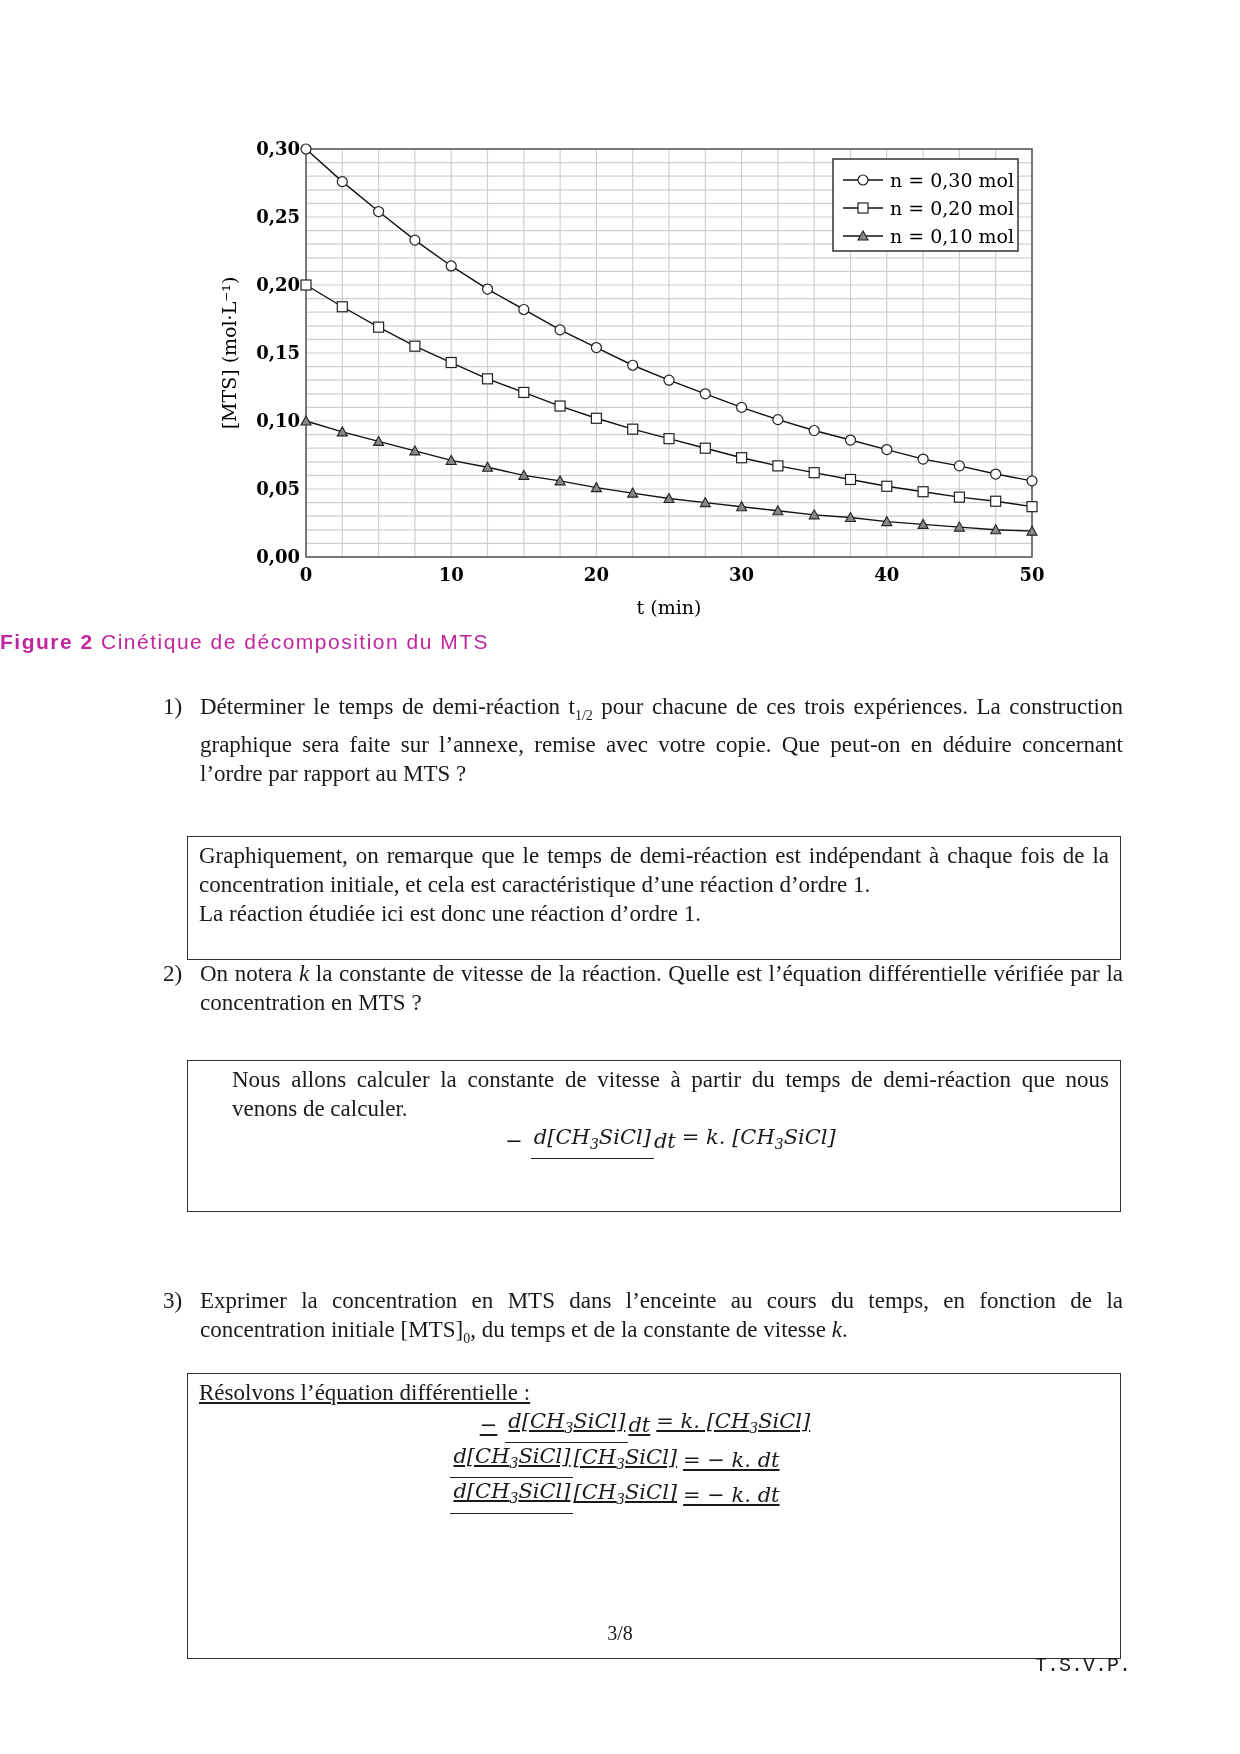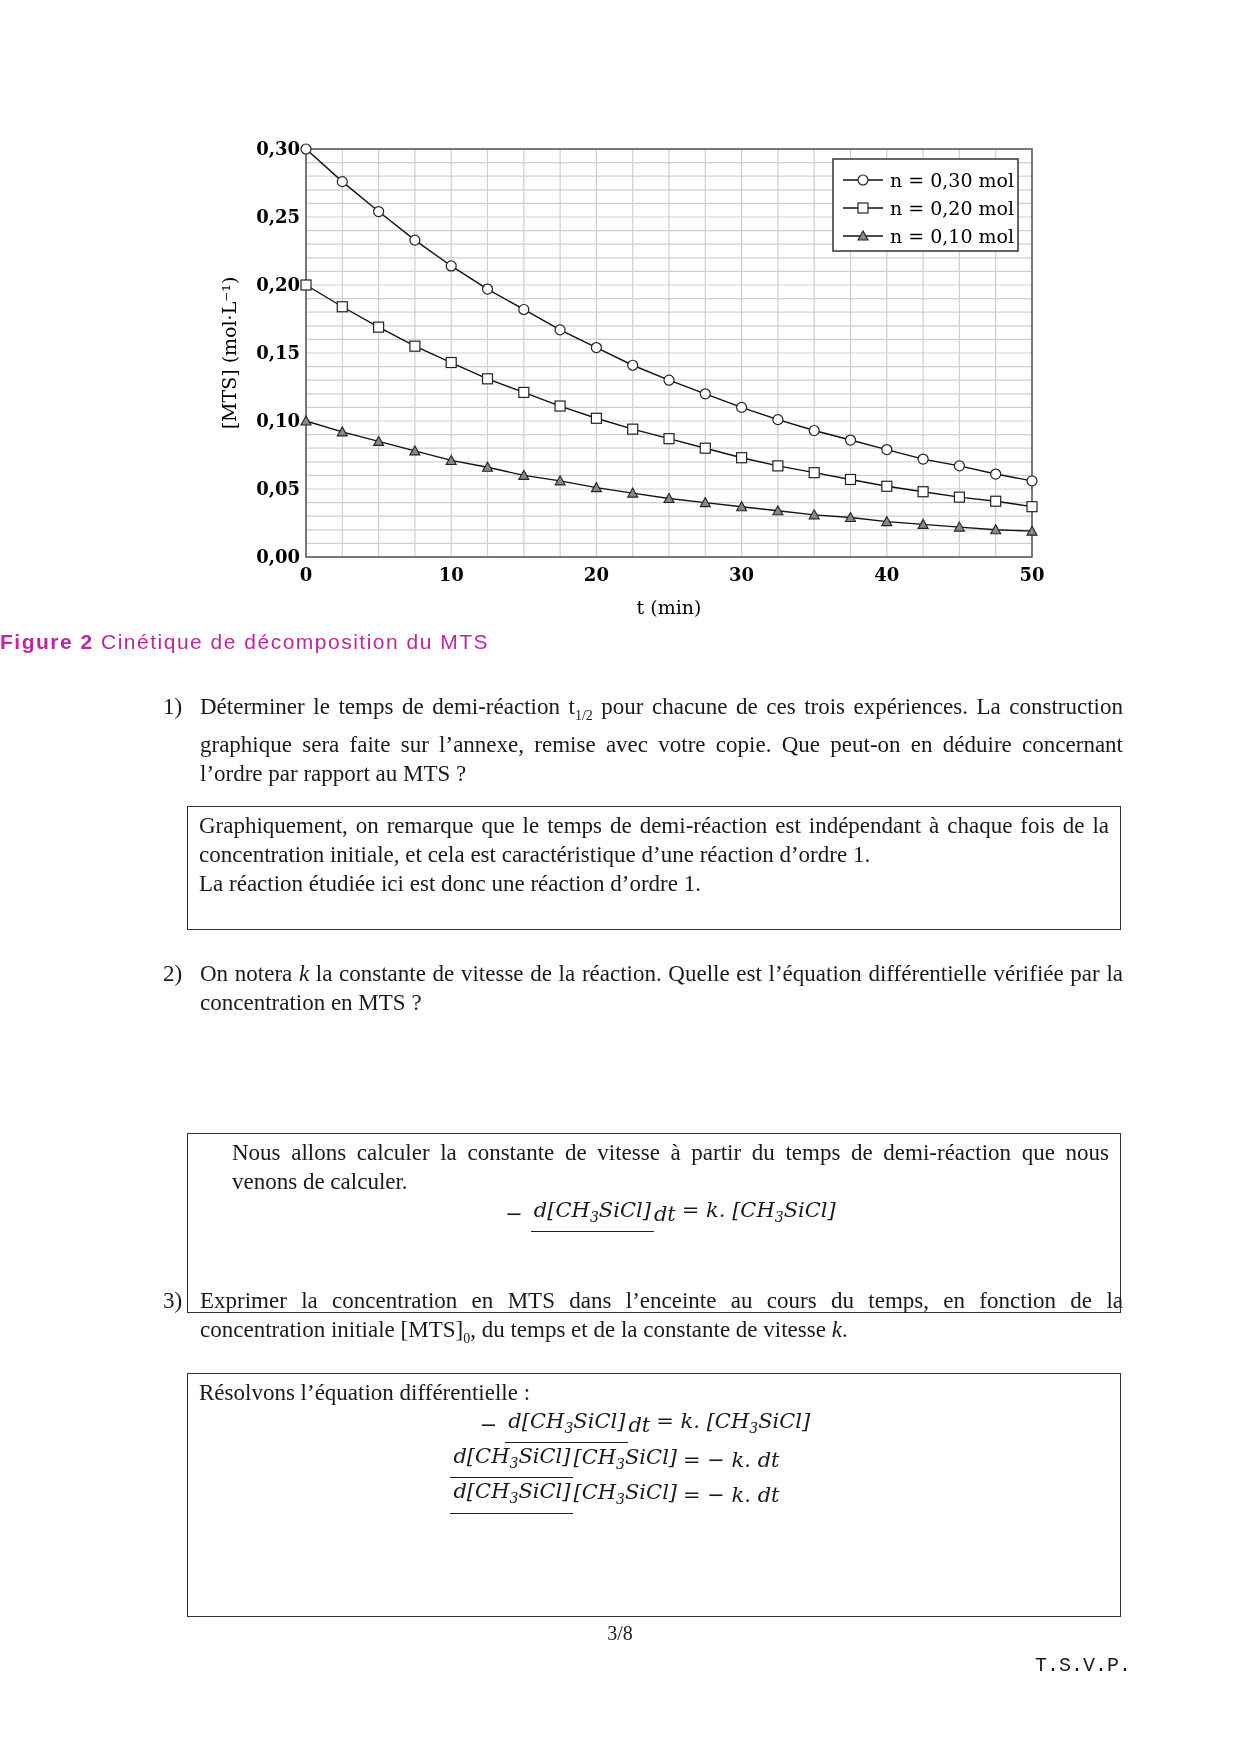--- a/index.html
+++ b/index.html
@@ -194,46 +194,46 @@
 
 <div class="caption">
   <b>Figure 2</b>
   <span>Cinétique de décomposition du MTS</span>
 </div>
 
 <div class="q" style="top:692px;">
   <span class="num">1)</span>
   <div class="txt"><span>Déterminer le temps de demi-réaction t</span><sub>1/2</sub><span> pour chacune de ces trois expériences. La construction graphique sera faite sur l’annexe, remise avec votre copie. Que peut-on en déduire concernant l’ordre par rapport au MTS ?</span></div>
 </div>
-<div class="box" style="top:806px; height:124px;">
+<div class="box" style="top:836px; height:124px;">
   <p>Graphiquement, on remarque que le temps de demi-réaction est indépendant à chaque fois de la concentration initiale, et cela est caractéristique d’une réaction d’ordre 1.</p>
   <p style="text-align:left">La réaction étudiée ici est donc une réaction d’ordre 1.</p>
 </div>
 
 <div class="q" style="top:959px;">
   <span class="num">2)</span>
   <div class="txt"><span>On notera </span><i>k</i><span> la constante de vitesse de la réaction. Quelle est l’équation différentielle vérifiée par la concentration en MTS ?</span></div>
 </div>
-<div class="box" style="top:1133px; height:180px;padding-left:44px;">
+<div class="box" style="top:1060px; height:152px;padding-left:44px;">
   <p>Nous allons calculer la constante de vitesse à partir du temps de demi-réaction que nous venons de calculer.</p>
   <div class="eq">
     <span class="minus">−</span>
     <span class="frac">
       <span class="n"><span>d[CH</span><sub>3</sub><span>SiCl]</span></span>
       <span class="d">dt</span>
     </span>
     <span class="rhs"><span>= k. [CH</span><sub>3</sub><span>SiCl]</span></span>
   </div>
 </div>
 
 <div class="q" style="top:1286px;">
   <span class="num">3)</span>
   <div class="txt"><span>Exprimer la concentration en MTS dans l’enceinte au cours du temps, en fonction de la concentration initiale [MTS]</span><sub>0</sub><span>, du temps et de la constante de vitesse </span><i>k</i><span>.</span></div>
 </div>
-<div class="box" style="top:1373px; height:244px;">
+<div class="box" style="top:1373px; height:286px;text-decoration:underline;">
   <p style="text-align:left">Résolvons l’équation différentielle :</p>
   <div id="eq-list">
     <div class="eq" style="margin-left:-18px;">
       <span class="minus">−</span>
       <span class="frac">
         <span class="n"><span>d[CH</span><sub>3</sub><span>SiCl]</span></span>
         <span class="d"><span>dt</span></span>
       </span>
       <span class="rhs"><span>= k. [CH</span><sub>3</sub><span>SiCl]</span></span>
     </div>

